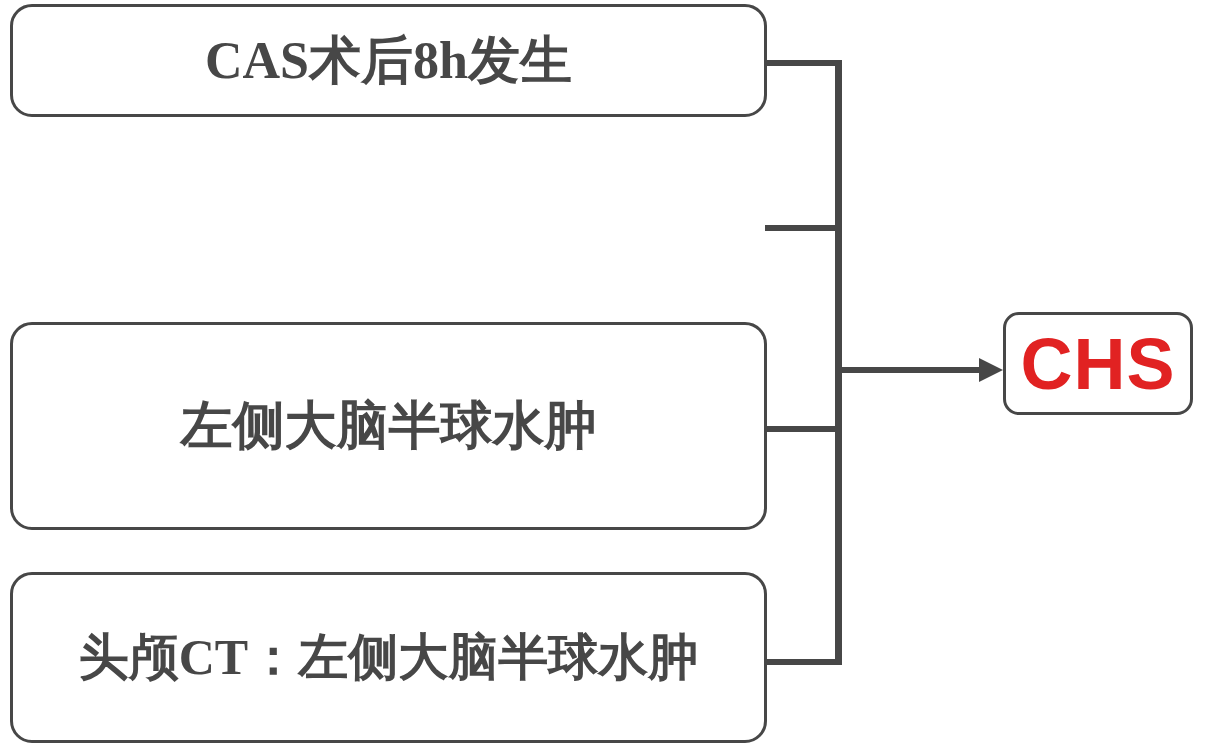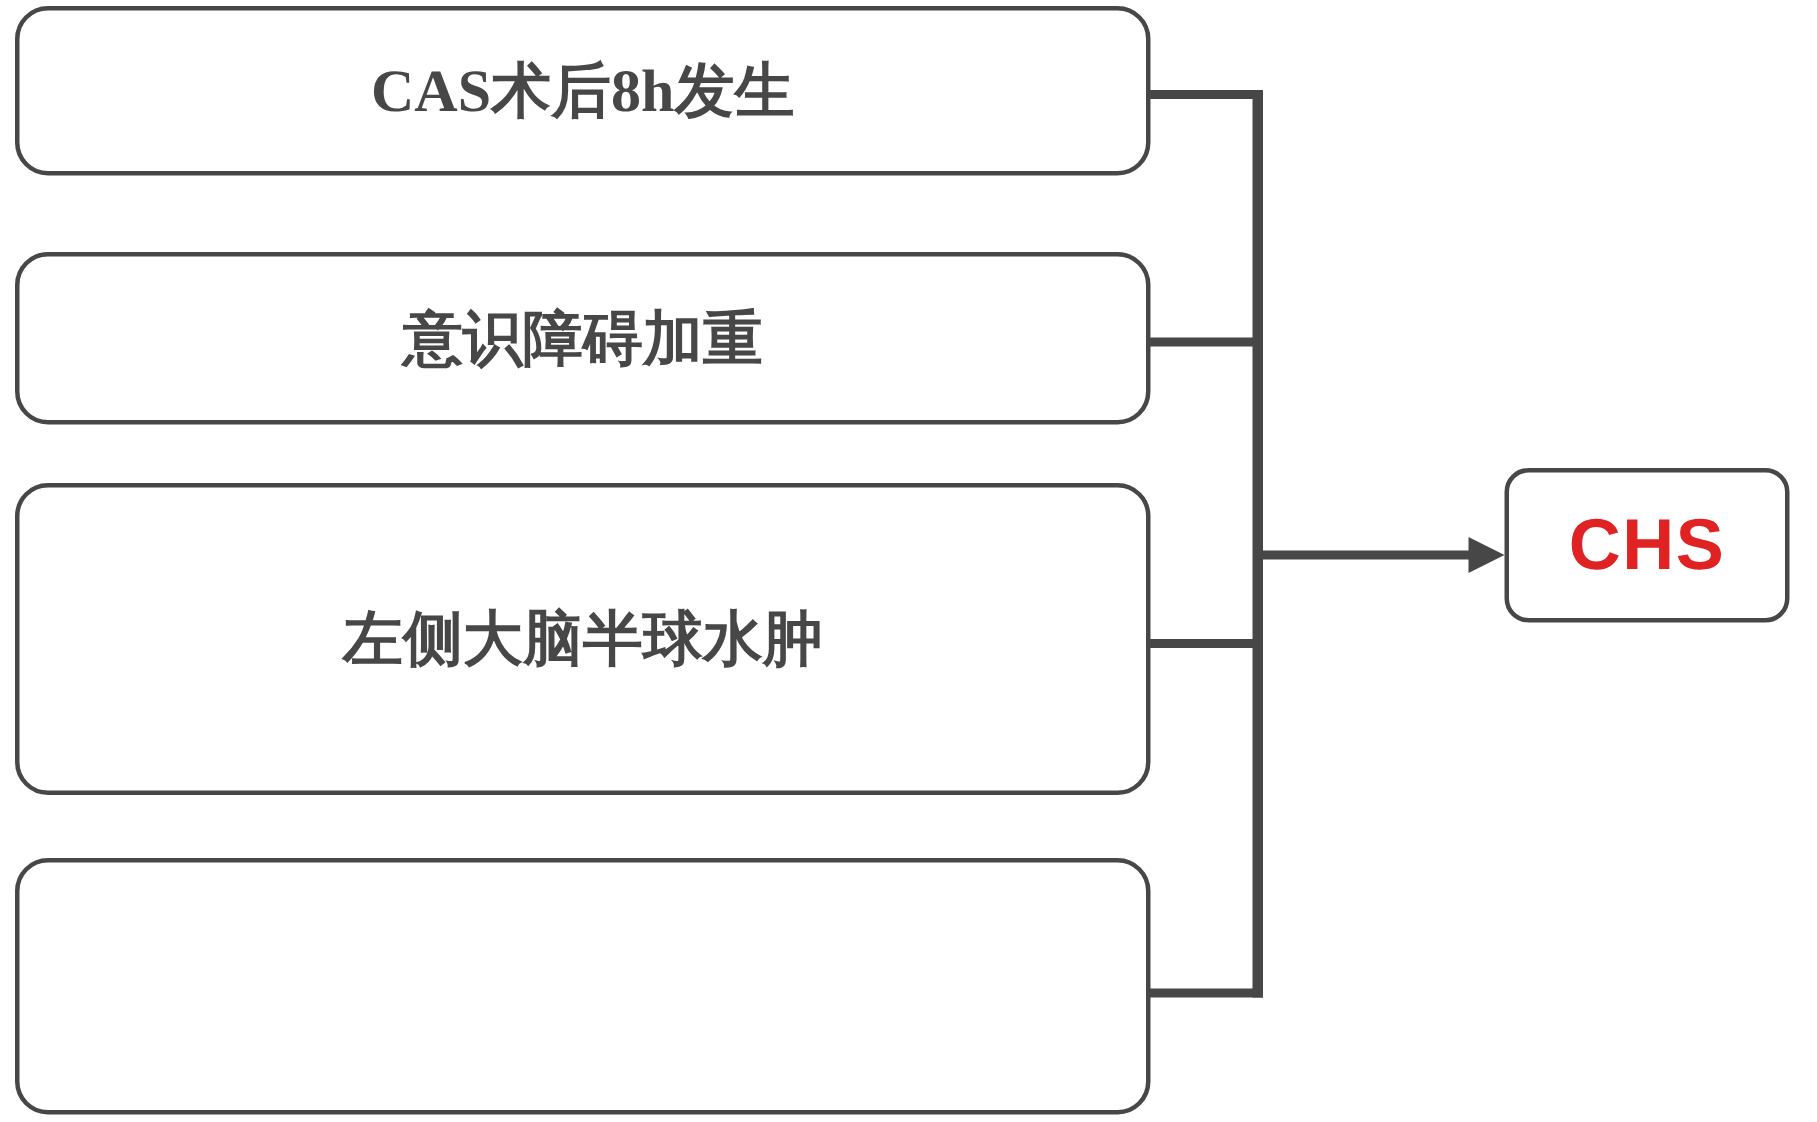--- a/index.html
+++ b/index.html
@@ -23,36 +23,36 @@
     background: #ffffff;
     display: flex;
     flex-direction: column;
     align-items: center;
     justify-content: center;
     text-align: center;
     color: #474747;
     font-weight: bold;
   }
   .node .line {
-    font-size: 40px;
+    font-size: 52px;
     line-height: 80px;
     white-space: nowrap;
   }
   #box1 { left: 10px;  top: 4px;   width: 757px; height: 113px; }
   #box2 { left: 10px;  top: 168px; width: 757px; height: 115px; }
   #box3 { left: 10px;  top: 322px; width: 757px; height: 208px; }
   #box4 { left: 10px;  top: 572px; width: 757px; height: 171px; }
   #box4 .line { font-size: 50px; line-height: 75px; }
   #result-box {
     left: 1003px; top: 312px; width: 190px; height: 103px;
     border-radius: 16px;
   }
   #result-box .line {
     font-family: "Liberation Sans", "DejaVu Sans", sans-serif;
-    font-size: 48px;
+    font-size: 72px;
     line-height: 62px;
     color: #e12222;
     letter-spacing: 1px;
   }
   .connector {
     position: absolute;
     background: #474747;
   }
   .connector.h { height: 6px; }
   #conn-h1 { left: 765px; top: 60px;  width: 77px; }
@@ -72,29 +72,27 @@
 </style>
 </head>
 <body>
 
 <div class="canvas">
 
   <div class="node" id="box1">
     <div class="line">CAS术后8h发生</div>
   </div>
 
-  <div class="node" id="box2">
-    <div class="line">意识障碍加重</div>
-  </div>
 
   <div class="node" id="box3">
     <div class="line">左侧大脑半球水肿</div>
   </div>
 
   <div class="node" id="box4">
+    <div class="line">头颅CT：左侧大脑半球水肿</div>
   </div>
 
   <div class="connector h" id="conn-h1"></div>
   <div class="connector h" id="conn-h2"></div>
   <div class="connector h" id="conn-h3"></div>
   <div class="connector h" id="conn-h4"></div>
   <div class="connector" id="conn-v"></div>
 
   <div class="connector" id="arrow-shaft"></div>
   <div id="arrow-head"></div>

